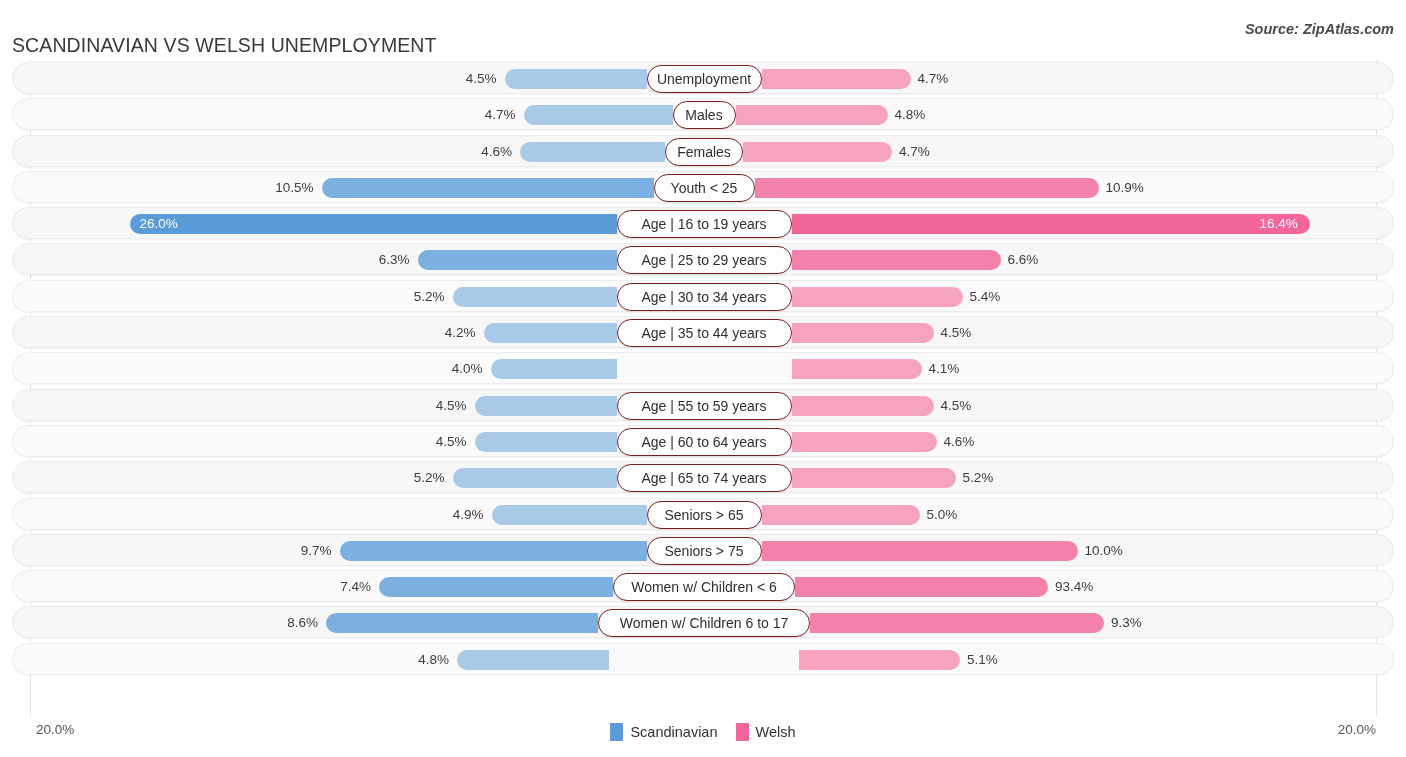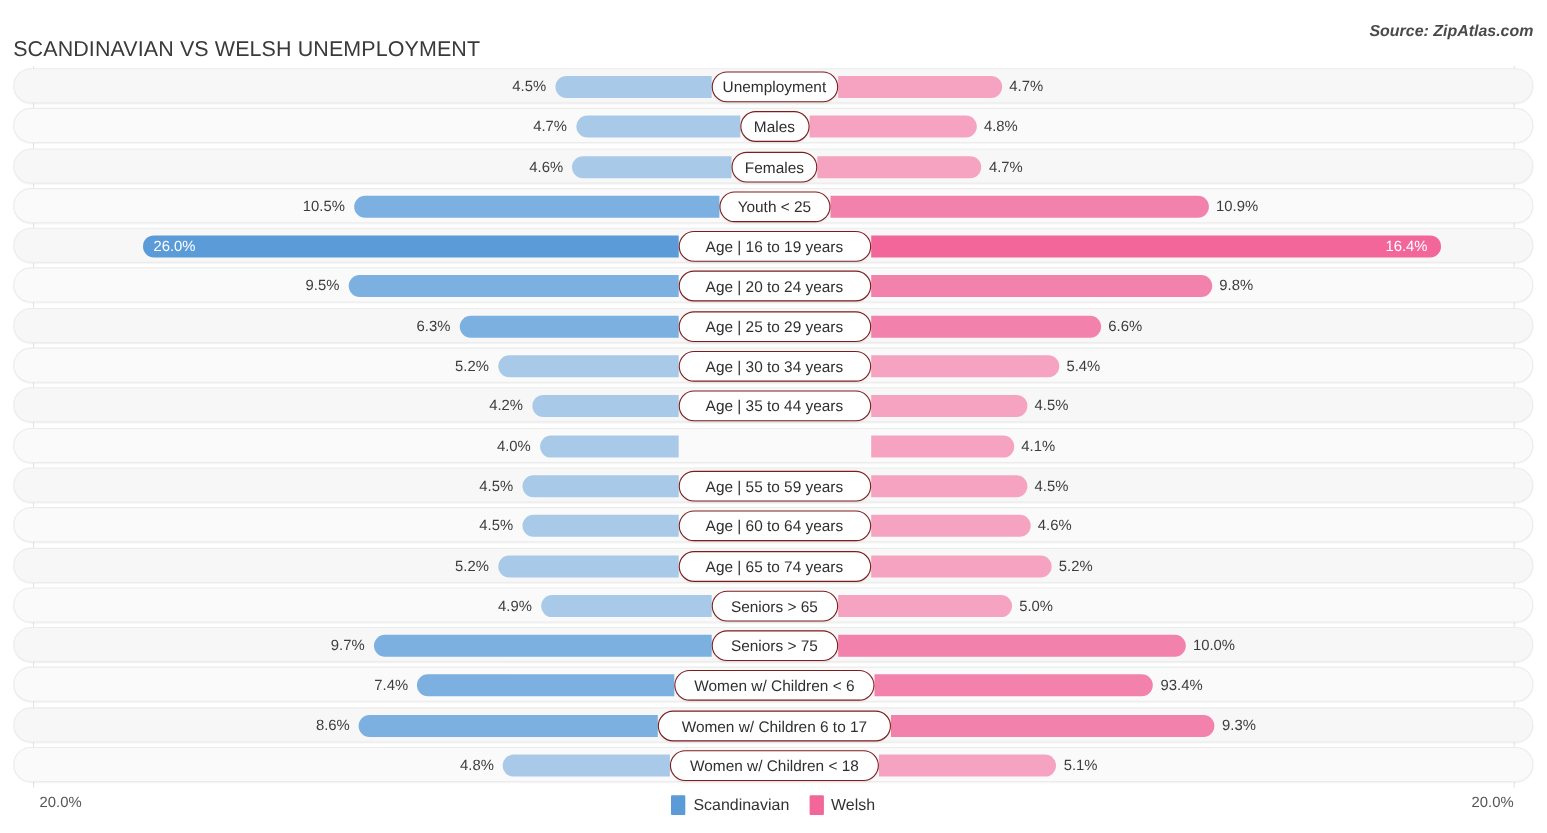--- a/index.html
+++ b/index.html
@@ -219,29 +219,20 @@
       </div>
       <div class="row">
         <div class="barwrap">
           <div class="bar left hi" style="left: 116.5px; width: 487px;"></div>
           <div class="bar right hi" style="left: 778.5px; width: 518px;"></div>
           <div class="val inside" style="left: 126.5px;">26.0%</div>
           <div class="val inside" style="left: 1246.5px; text-align: center;">16.4%</div>
           <div class="pill" style="left: 603.5px; width: 175px; text-align: center; padding: 0px;">Age | 16 to 19 years</div>
         </div>
       </div>
-      <div class="row alt">
-        <div class="barwrap">
-          <div class="bar left mid" style="left: 303.5px; width: 300px;"></div>
-          <div class="bar right mid" style="left: 778.5px; width: 310px;"></div>
-          <div class="val" style="right: 1084.5px;">9.5%</div>
-          <div class="val" style="left: 1095.5px;">9.8%</div>
-          <div class="pill" style="left: 603.5px; width: 175px; text-align: center; padding: 0px;">Age | 20 to 24 years</div>
-        </div>
-      </div>
       <div class="row">
         <div class="barwrap">
           <div class="bar left mid" style="left: 404.5px; width: 199px;"></div>
           <div class="bar right mid" style="left: 778.5px; width: 209px;"></div>
           <div class="val" style="right: 983.5px;">6.3%</div>
           <div class="val" style="left: 994.5px;">6.6%</div>
           <div class="pill" style="left: 603.5px; width: 175px; text-align: center; padding: 0px;">Age | 25 to 29 years</div>
         </div>
       </div>
       <div class="row alt">
@@ -332,21 +323,20 @@
           <div class="val" style="left: 1098px;">9.3%</div>
           <div class="pill" style="left: 585px; width: 212px; text-align: center; padding: 0px;">Women w/ Children 6 to 17</div>
         </div>
       </div>
       <div class="row alt">
         <div class="barwrap">
           <div class="bar left" style="left: 444px; width: 152px;"></div>
           <div class="bar right" style="left: 786px; width: 161px;"></div>
           <div class="val" style="right: 944px;">4.8%</div>
           <div class="val" style="left: 954px;">5.1%</div>
-          <div class="pill" style="left: 596px; width: 190px; text-align: center; padding: 0px;">Women w/ Children &lt; 18</div>
         </div>
       </div>
     </div>
 </div>
 
 <div class="footer">
   <div class="axis-left">20.0%</div>
   <div class="axis-right">20.0%</div>
   <div class="legend" id="legend">
       <div class="legend-item">

